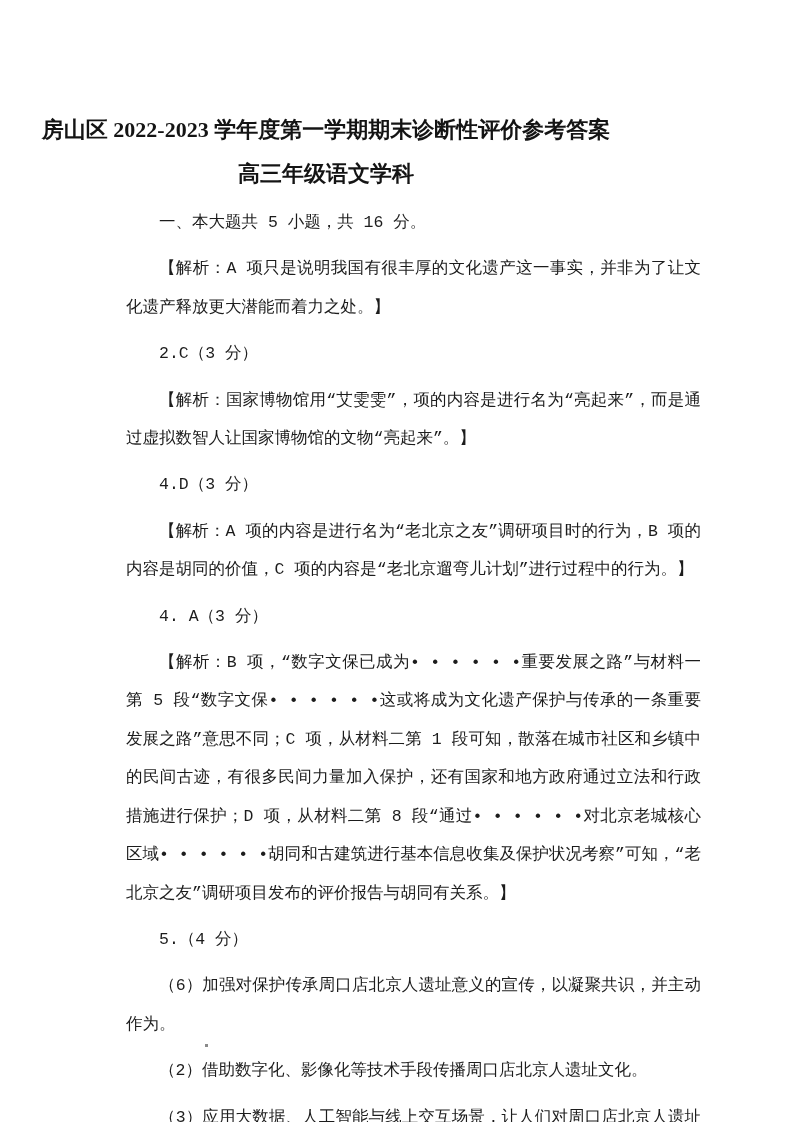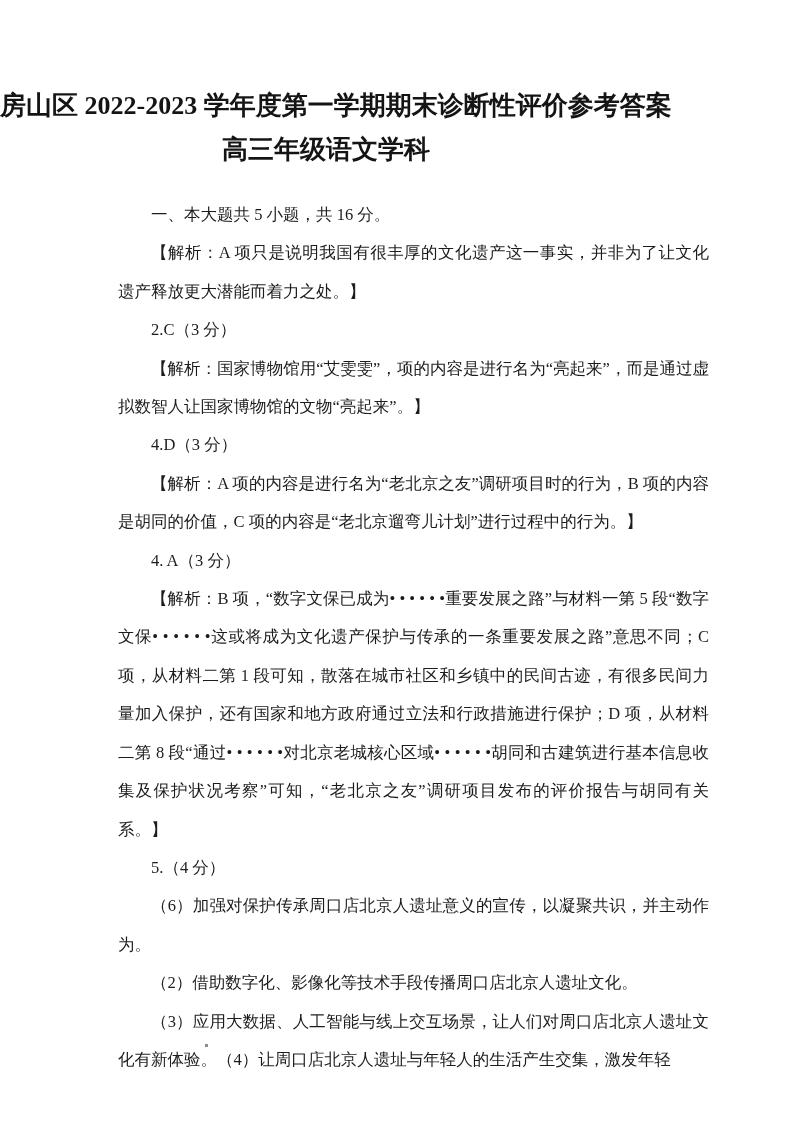--- a/index.html
+++ b/index.html
@@ -12,46 +12,47 @@
     position: relative;
     width: 793px;
     height: 1122px;
     background: #ffffff;
     overflow: hidden;
     font-family: "Liberation Serif", "DejaVu Serif", serif;
     color: #1c1c1c;
   }
   .title-block {
     position: absolute;
-    top: 84px;
+    top: 108px;
     left: 0;
     width: 652px;
     text-align: center;
     font-weight: bold;
-    font-size: 26px;
+    font-size: 22px;
     line-height: 44px;
     color: #141414;
   }
   .title-line {
     white-space: nowrap;
   }
   .content {
     position: absolute;
     left: 118px;
     top: 196px;
     width: 591px;
     font-size: 16.5px;
     line-height: 38.4px;
     text-align: justify;
     color: #1c1c1c;
   }
   .content p {
-    margin: 0;
+    margin: 8px;
     padding: 0;
     text-indent: 2em;
+    font-family: Liberation Mono, monospace;
   }
   .speck {
     position: absolute;
     left: 205px;
     top: 1044px;
     width: 3px;
     height: 3px;
     background: #8a8a8a;
   }
 </style>

